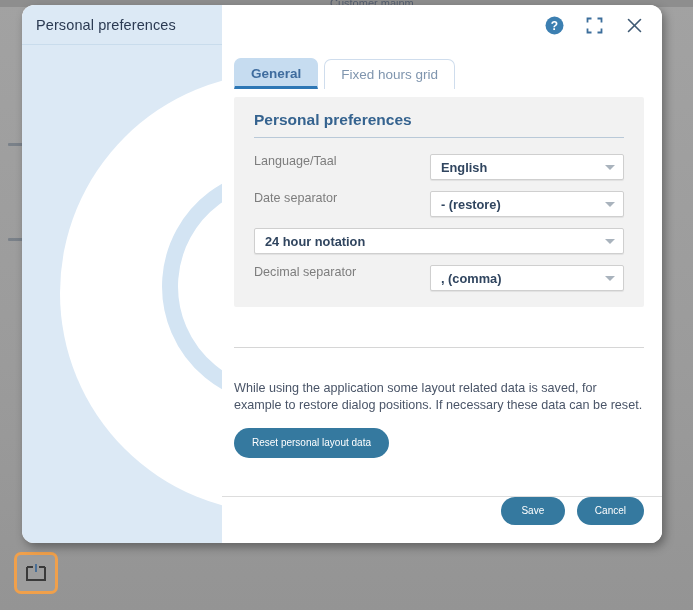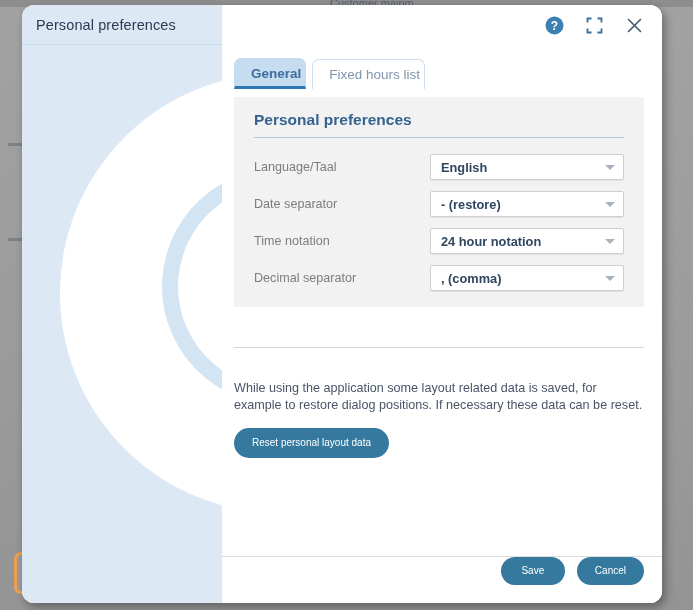--- a/index.html
+++ b/index.html
@@ -64,21 +64,21 @@
     justify-content: center;
   }
   .taskbar-icon svg { display: block; }
 
   
   .dialog {
     position: absolute;
     left: 22px;
     top: 5px;
     width: 640px;
-    height: 598px;
+    height: 538px;
     background: #ffffff;
     border-radius: 12px;
     box-shadow: 3px 4px 10px rgba(0,0,0,.35);
     overflow: hidden;
     display: flex;
     flex-direction: column;
   }
 
   .dialog-top {
     display: flex;
@@ -164,21 +164,21 @@
   .tabs {
     display: flex;
     align-items: flex-end;
     gap: 6px;
     padding: 12px 0 0 12px;
     height: 44px;
     box-sizing: border-box;
     flex: none;
   }
   .tab {
-    padding: 7px 4px 6px 16px;
+    padding: 7px 16px 6px 16px;
     font-size: 13.5px;
     color: #7f95ae;
     border: 1px solid #cfdded;
     border-bottom: none;
     border-radius: 7px 7px 0 0;
     background: #ffffff;
     cursor: pointer;
     white-space: nowrap;
     line-height: 16px;
   }
@@ -207,21 +207,21 @@
   .form-heading {
     font-size: 15.5px;
     color: #35638f;
     font-weight: bold;
     padding-bottom: 8px;
     border-bottom: 1px solid #b9c9d8;
     margin-bottom: 16px;
   }
   .field-row {
     display: flex;
-    align-items: center;
+    align-items: flex-start;
     margin-bottom: 11px;
   }
   .field-label {
     width: 176px;
     flex: none;
     font-size: 12.6px;
     color: #7d7d7d;
   }
   .select-box {
     flex: 1;
@@ -364,21 +364,21 @@
         <g fill="none" stroke="#e5eff8" stroke-width="14">
           <path d="M300 198 A 136 136 0 0 1 120 316"></path>
         </g>
       </svg>
     </div>
 
     <div class="content">
 
       <div class="tabs">
         <div class="tab active">General</div>
-        <div class="tab">Fixed hours list</div>
+        <div class="tab">Fixed hours grid</div>
       </div>
 
       <div class="scroll-area">
 
         <div class="form-card">
           <div class="form-heading">Personal preferences</div>
 
           <div class="field-row">
             <div class="field-label">Language/Taal</div>
             <div class="select-box">
@@ -390,21 +390,20 @@
 
           <div class="field-row">
             <div class="field-label">Date separator</div>
             <div class="select-box">
               <span class="select-value">- (restore)</span>
               <span class="caret"></span>
             </div>
           </div>
 
           <div class="field-row">
-            <div class="field-label">Time notation</div>
             <div class="select-box">
               <span class="select-value">24 hour notation</span>
               <span class="caret"></span>
             </div>
           </div>
 
           <div class="field-row" style="margin-bottom:0;">
             <div class="field-label">Decimal separator</div>
             <div class="select-box">
               <span class="select-value">, (comma)</span>

